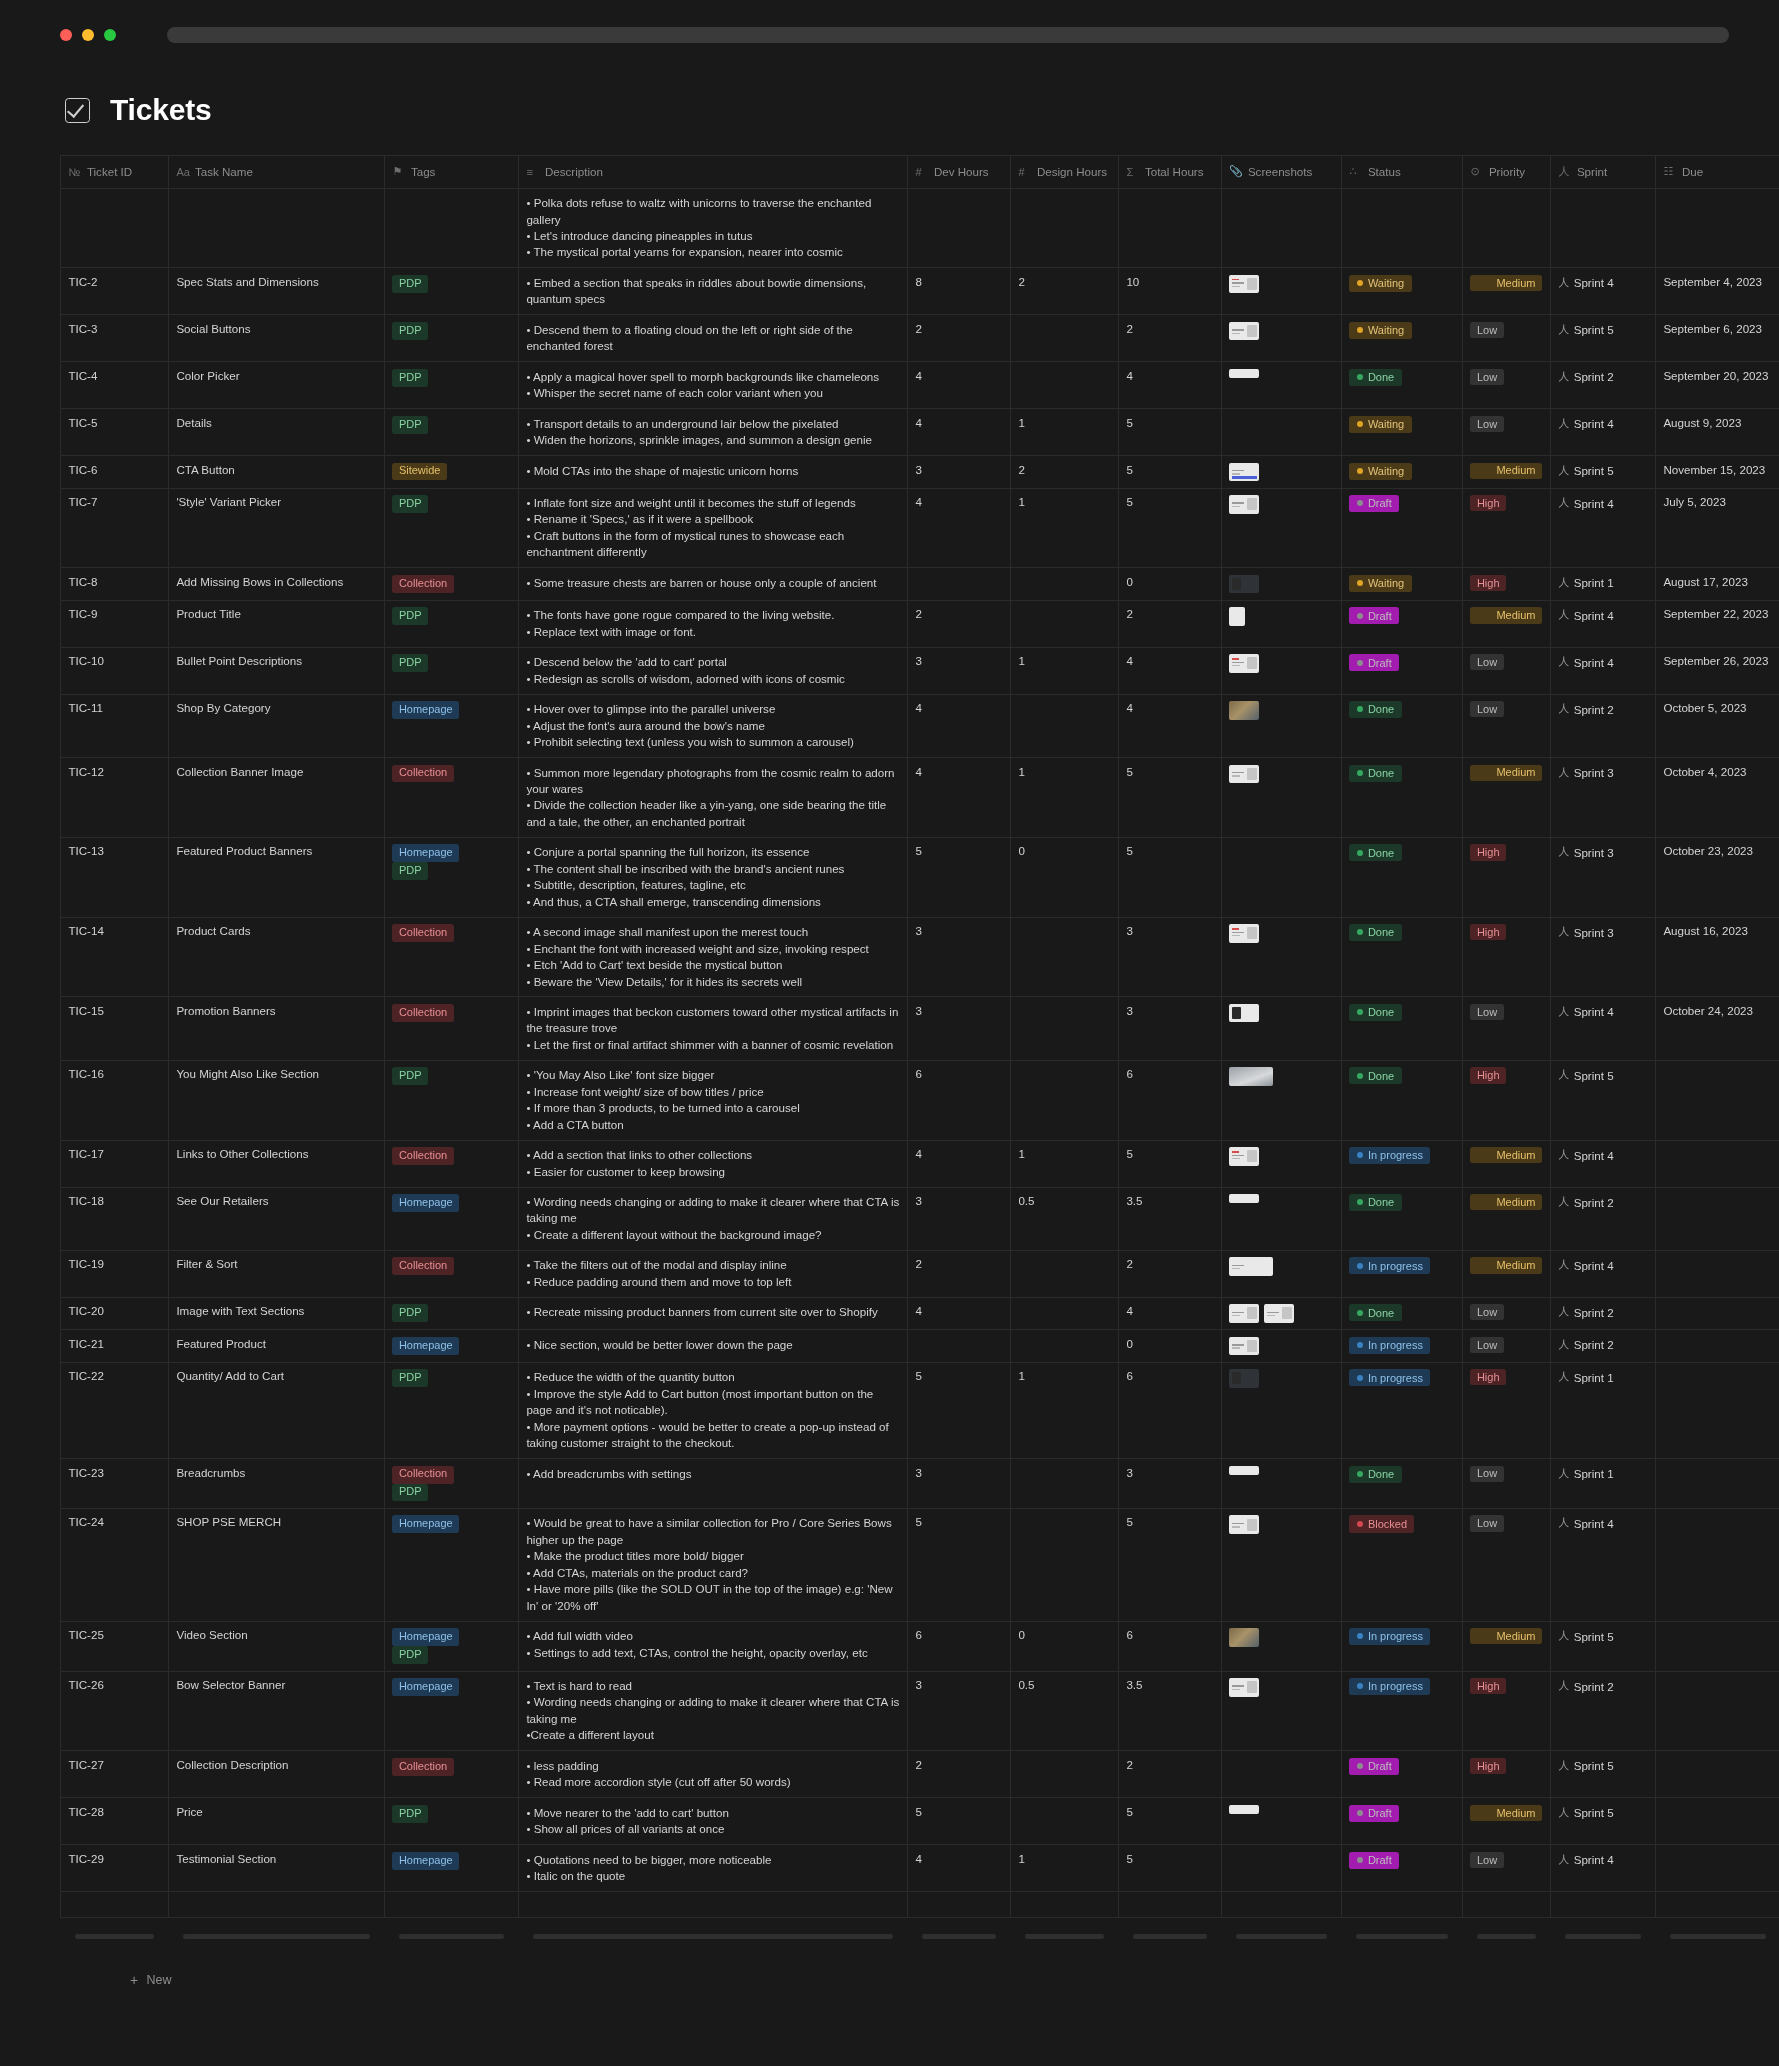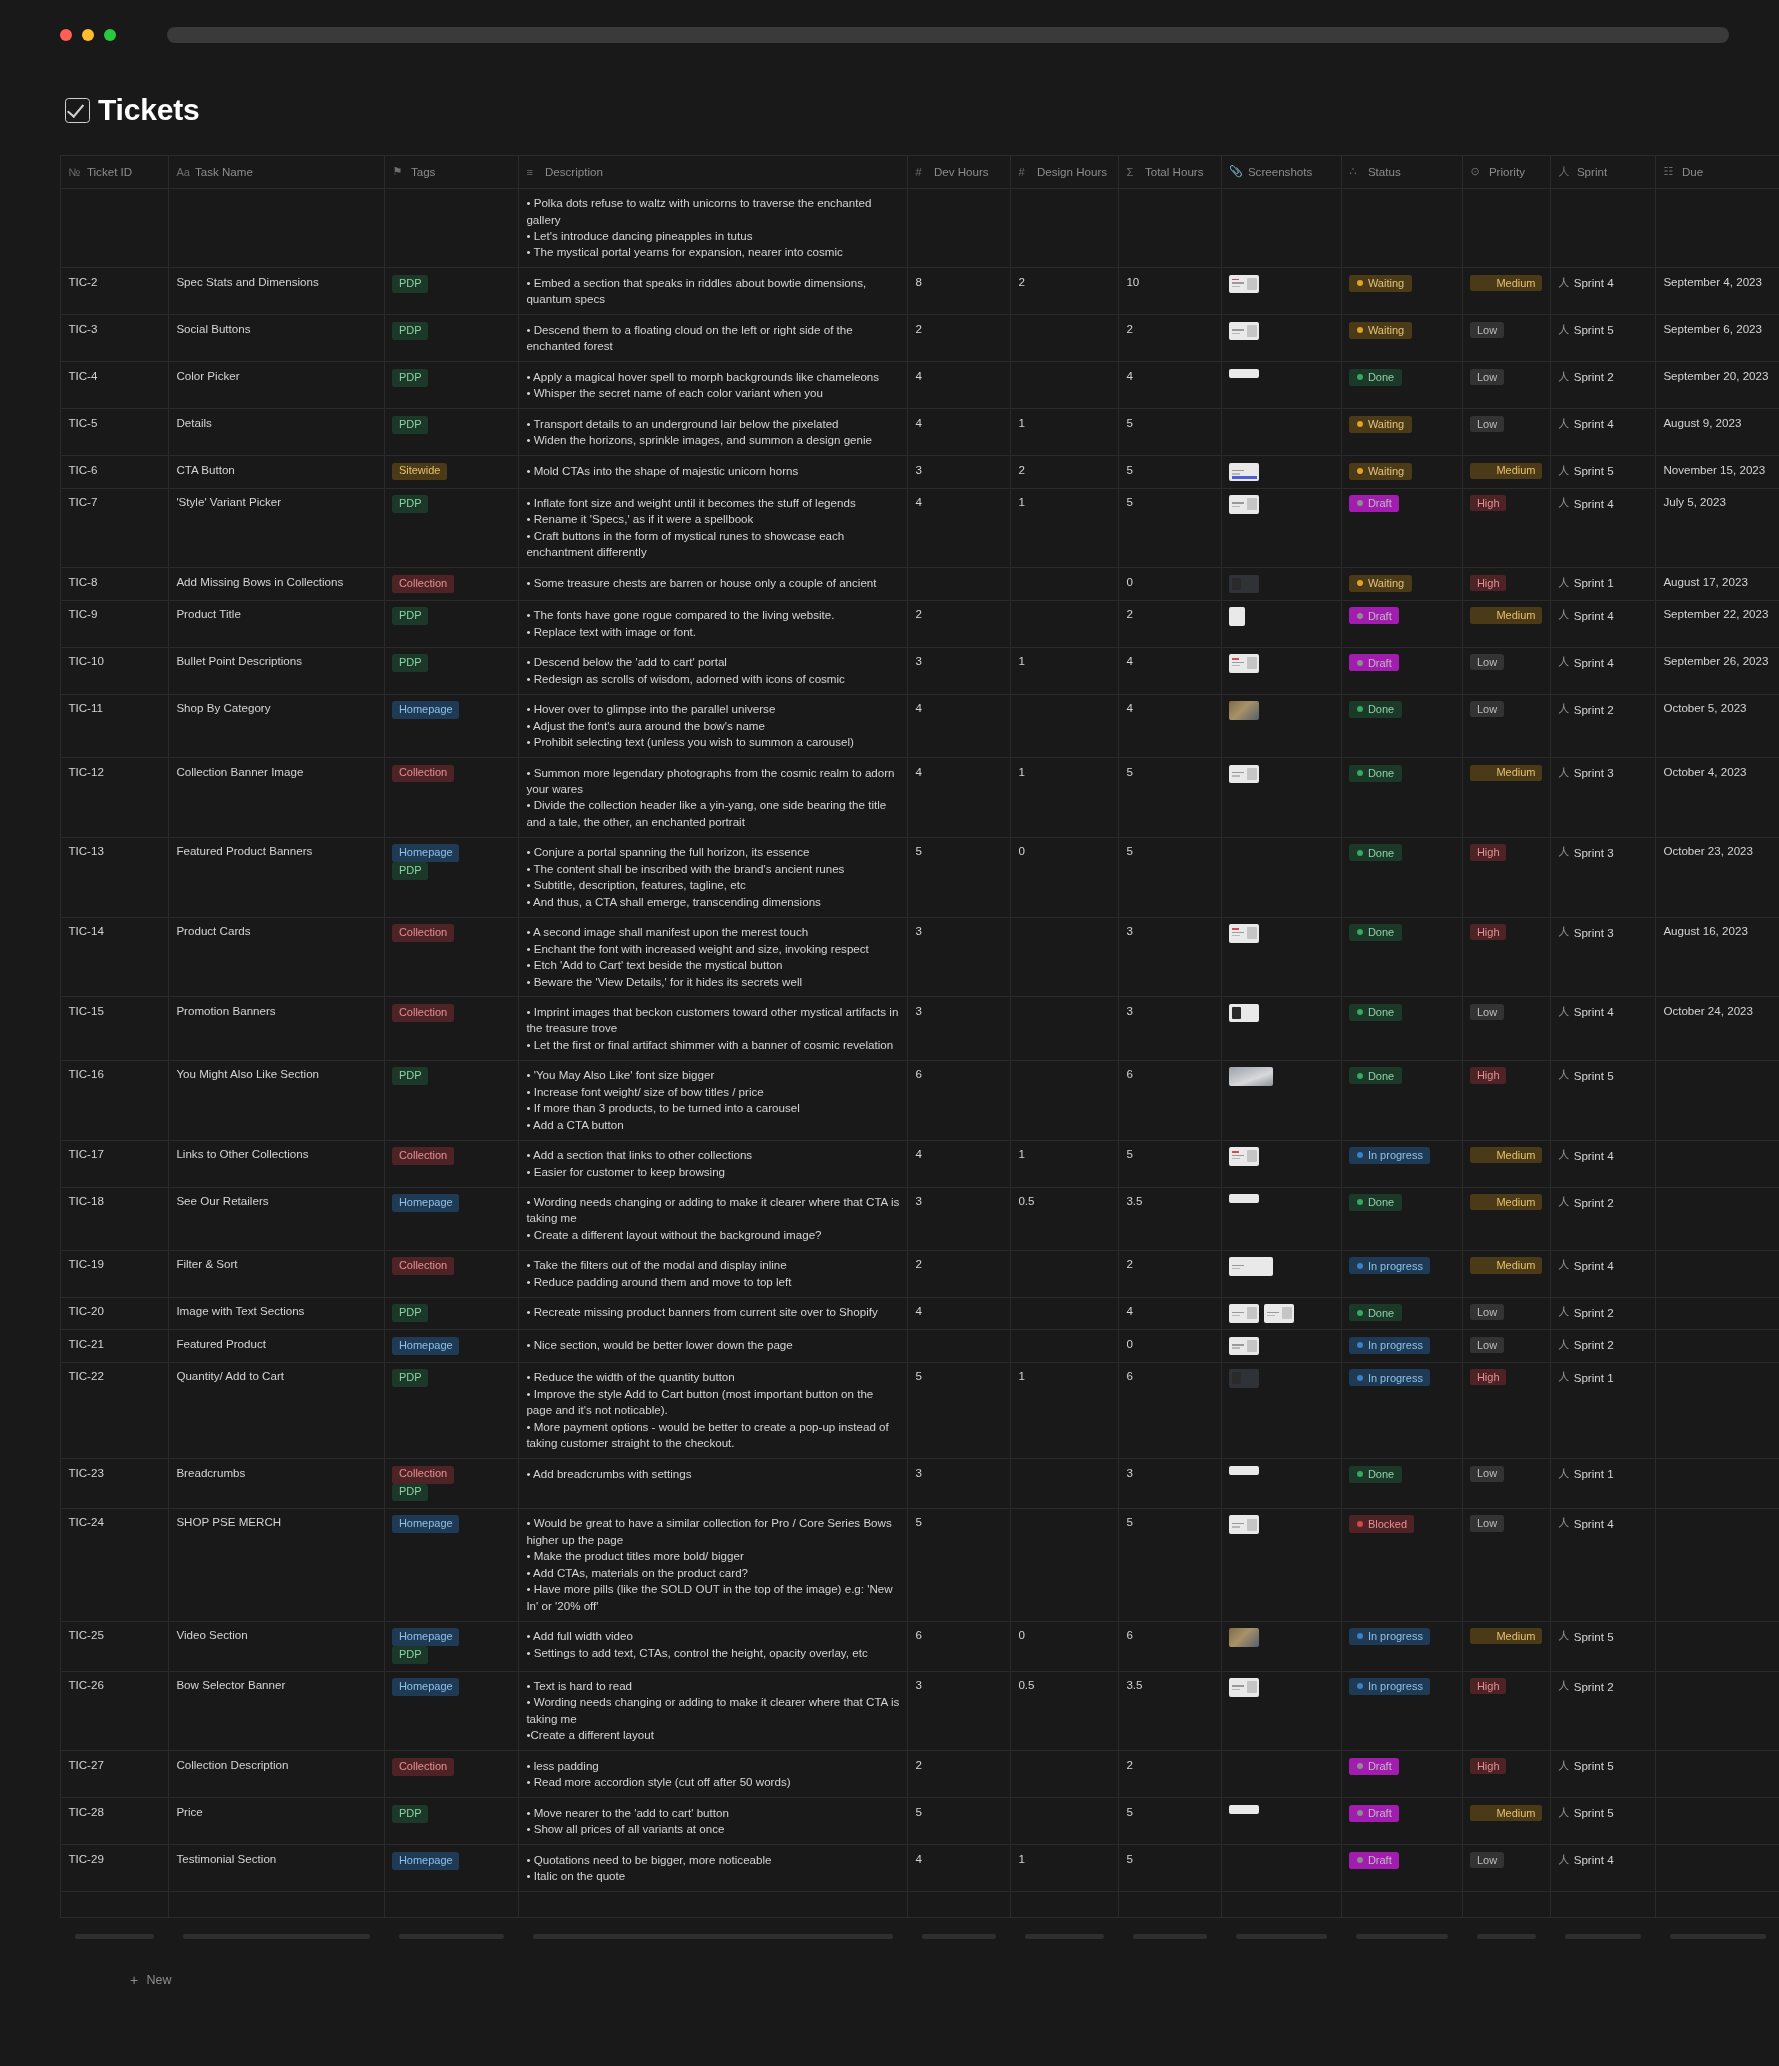--- a/index.html
+++ b/index.html
@@ -35,21 +35,21 @@
     flex: 1;
     height: 15.8px;
     border-radius: 7.9px;
     background: #3a3a3a;
   }
 
   
   .page-title-row {
     display: flex;
     align-items: center;
-    gap: 8px;
+    gap: 20px;
     padding: 23px 17px 28px 65px;
   }
   .page-icon {
     width: 25px; height: 25px;
     border: 1.9px solid #cfcfcf;
     border-radius: 3.7px;
     position: relative;
   }
   .page-icon::after {
     content: "";

